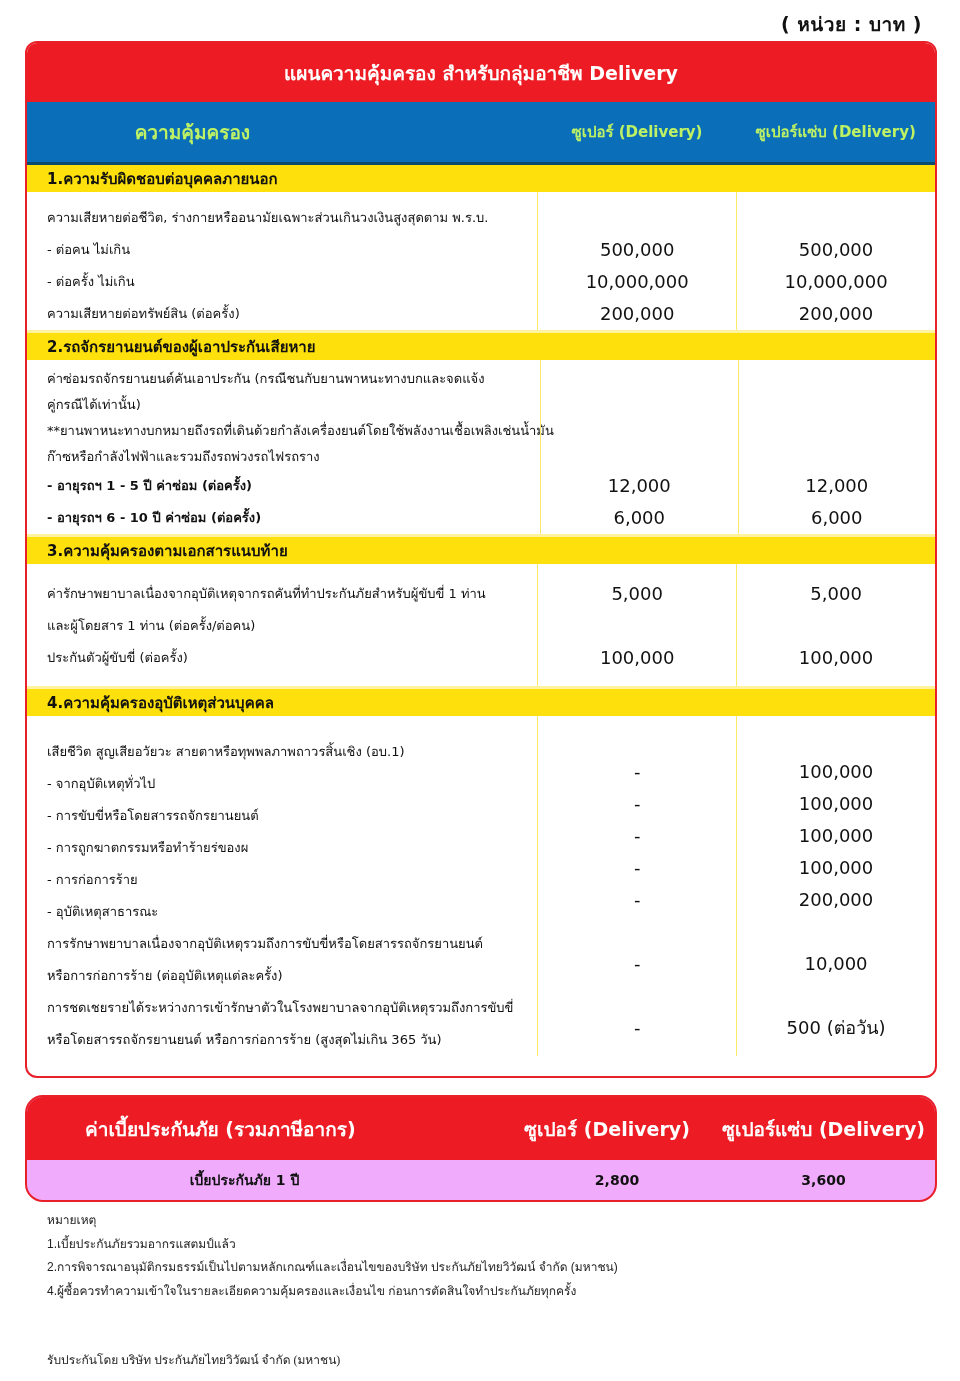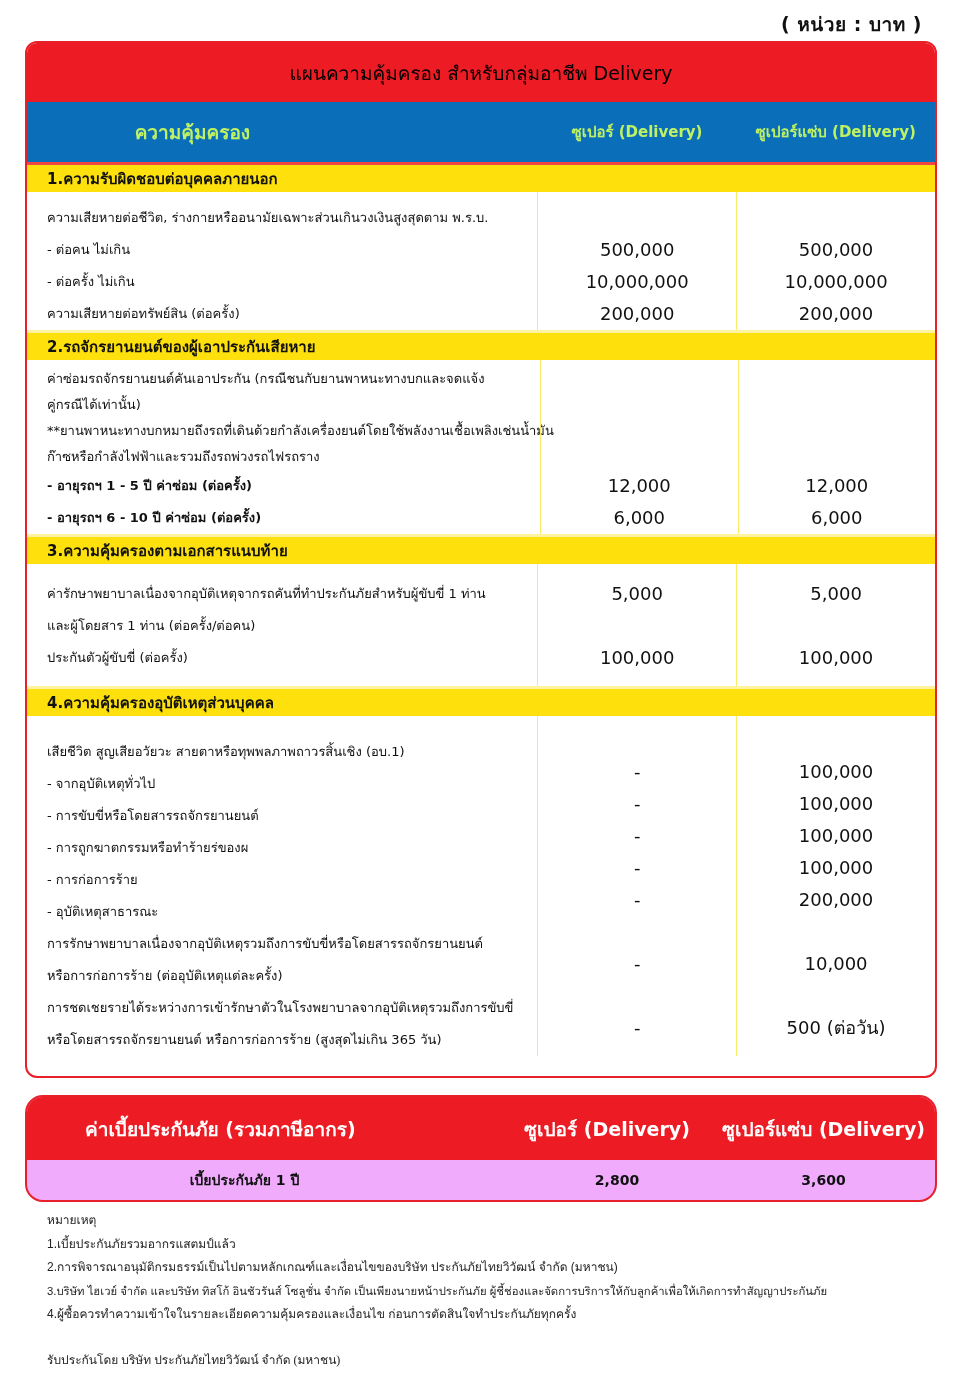--- a/index.html
+++ b/index.html
@@ -1,24 +1,24 @@
 <!DOCTYPE html>
 <html><head>
 <meta charset="utf-8">
 <style>
   html, body { margin:0; padding:0; background:#ffffff; }
   body { width:960px; height:1381px; position:relative; font-family:"DejaVu Sans", sans-serif; color:#111; overflow:hidden; }
   .unit { position:absolute; right:38px; top:9px; font-size:19px; font-weight:bold; letter-spacing:0.5px; }
   .coverage-box { position:absolute; left:25px; top:41px; width:908px; height:1033px; border:2px solid #e8202a; border-radius:12px; overflow:hidden; background:#fff; }
-  .title-bar { height:59px; background:#ed1c24; color:#000000; font-size:19px; font-weight:normal; display:flex; align-items:center; justify-content:center; }
+  .title-bar { height:59px; background:#ed1c24; color:#ffffff; font-size:19px; font-weight:bold; display:flex; align-items:center; justify-content:center; }
   .header-bar { height:60px; background:#0a6fb8; color:#bef264; display:flex; align-items:center; font-weight:bold; }
   .header-bar .h-label { width:513px; text-align:center; font-size:19px; padding-right:180px; box-sizing:border-box; }
   .header-bar .h-col { width:200px; text-align:center; font-size:15px; }
   .section-head { height:30px; background:#fde00c; font-size:15px; font-weight:bold; display:flex; align-items:center; padding-left:20px; border-top:3px solid #fff3a0; box-sizing:border-box; }
-  .section-head.first { border-top:3px solid #ef4444; }
+  .section-head.first { border-top:3px solid #0c4a6e; }
   .section-body { display:flex; }
   .sb-label { width:513px; padding:10px 0 0 20px; box-sizing:border-box; font-size:13px; }
   .sb-col { width:200px; border-left:1px solid #fbe96a; box-sizing:border-box; padding-top:10px; text-align:center; font-size:18px; font-weight:normal; }
   .line { height:32px; line-height:32px; white-space:nowrap; }
   .line.sm { height:26px; line-height:26px; }
   .line.bold-txt { font-weight:bold; }
   .premium-box { position:absolute; left:25px; top:1095px; width:908px; height:103px; border:2px solid #e8202a; border-radius:18px; overflow:hidden; background:#f0abfc; }
   .premium-head { height:63px; background:#ed1c24; color:#fff; font-weight:bold; display:flex; align-items:center; font-size:19px; }
   .premium-head .p-label { width:475px; text-align:left; padding-left:58px; box-sizing:border-box; }
   .premium-head .p-col { text-align:center; white-space:nowrap; }
@@ -165,17 +165,16 @@
     <div class="p-label">เบี้ยประกันภัย 1 ปี</div>
     <div class="p-col1">2,800</div>
     <div class="p-col2">3,600</div>
   </div>
 </div>
 
 <div class="notes">
   <div class="n-line">หมายเหตุ</div>
   <div class="n-line">1.เบี้ยประกันภัยรวมอากรแสตมป์แล้ว</div>
   <div class="n-line">2.การพิจารณาอนุมัติกรมธรรม์เป็นไปตามหลักเกณฑ์และเงื่อนไขของบริษัท ประกันภัยไทยวิวัฒน์ จำกัด (มหาชน)</div>
-  <div class="n-line" style="font-size:11.3px;">3.บริษัท ไฮเวย์ จำกัด  และบริษัท ทิสโก้ อินชัวรันส์ โซลูชั่น จำกัด เป็นเพียงนายหน้าประกันภัย ผู้ชี้ช่องและจัดการบริการให้กับลูกค้าเพื่อให้เกิดการทำสัญญาประกันภัย</div>
   <div class="n-line">4.ผู้ซื้อควรทำความเข้าใจในรายละเอียดความคุ้มครองและเงื่อนไข ก่อนการตัดสินใจทำประกันภัยทุกครั้ง</div>
 </div>
 
 <div class="underwriter">รับประกันโดย บริษัท ประกันภัยไทยวิวัฒน์ จำกัด (มหาชน)</div>
 
 </body></html>

